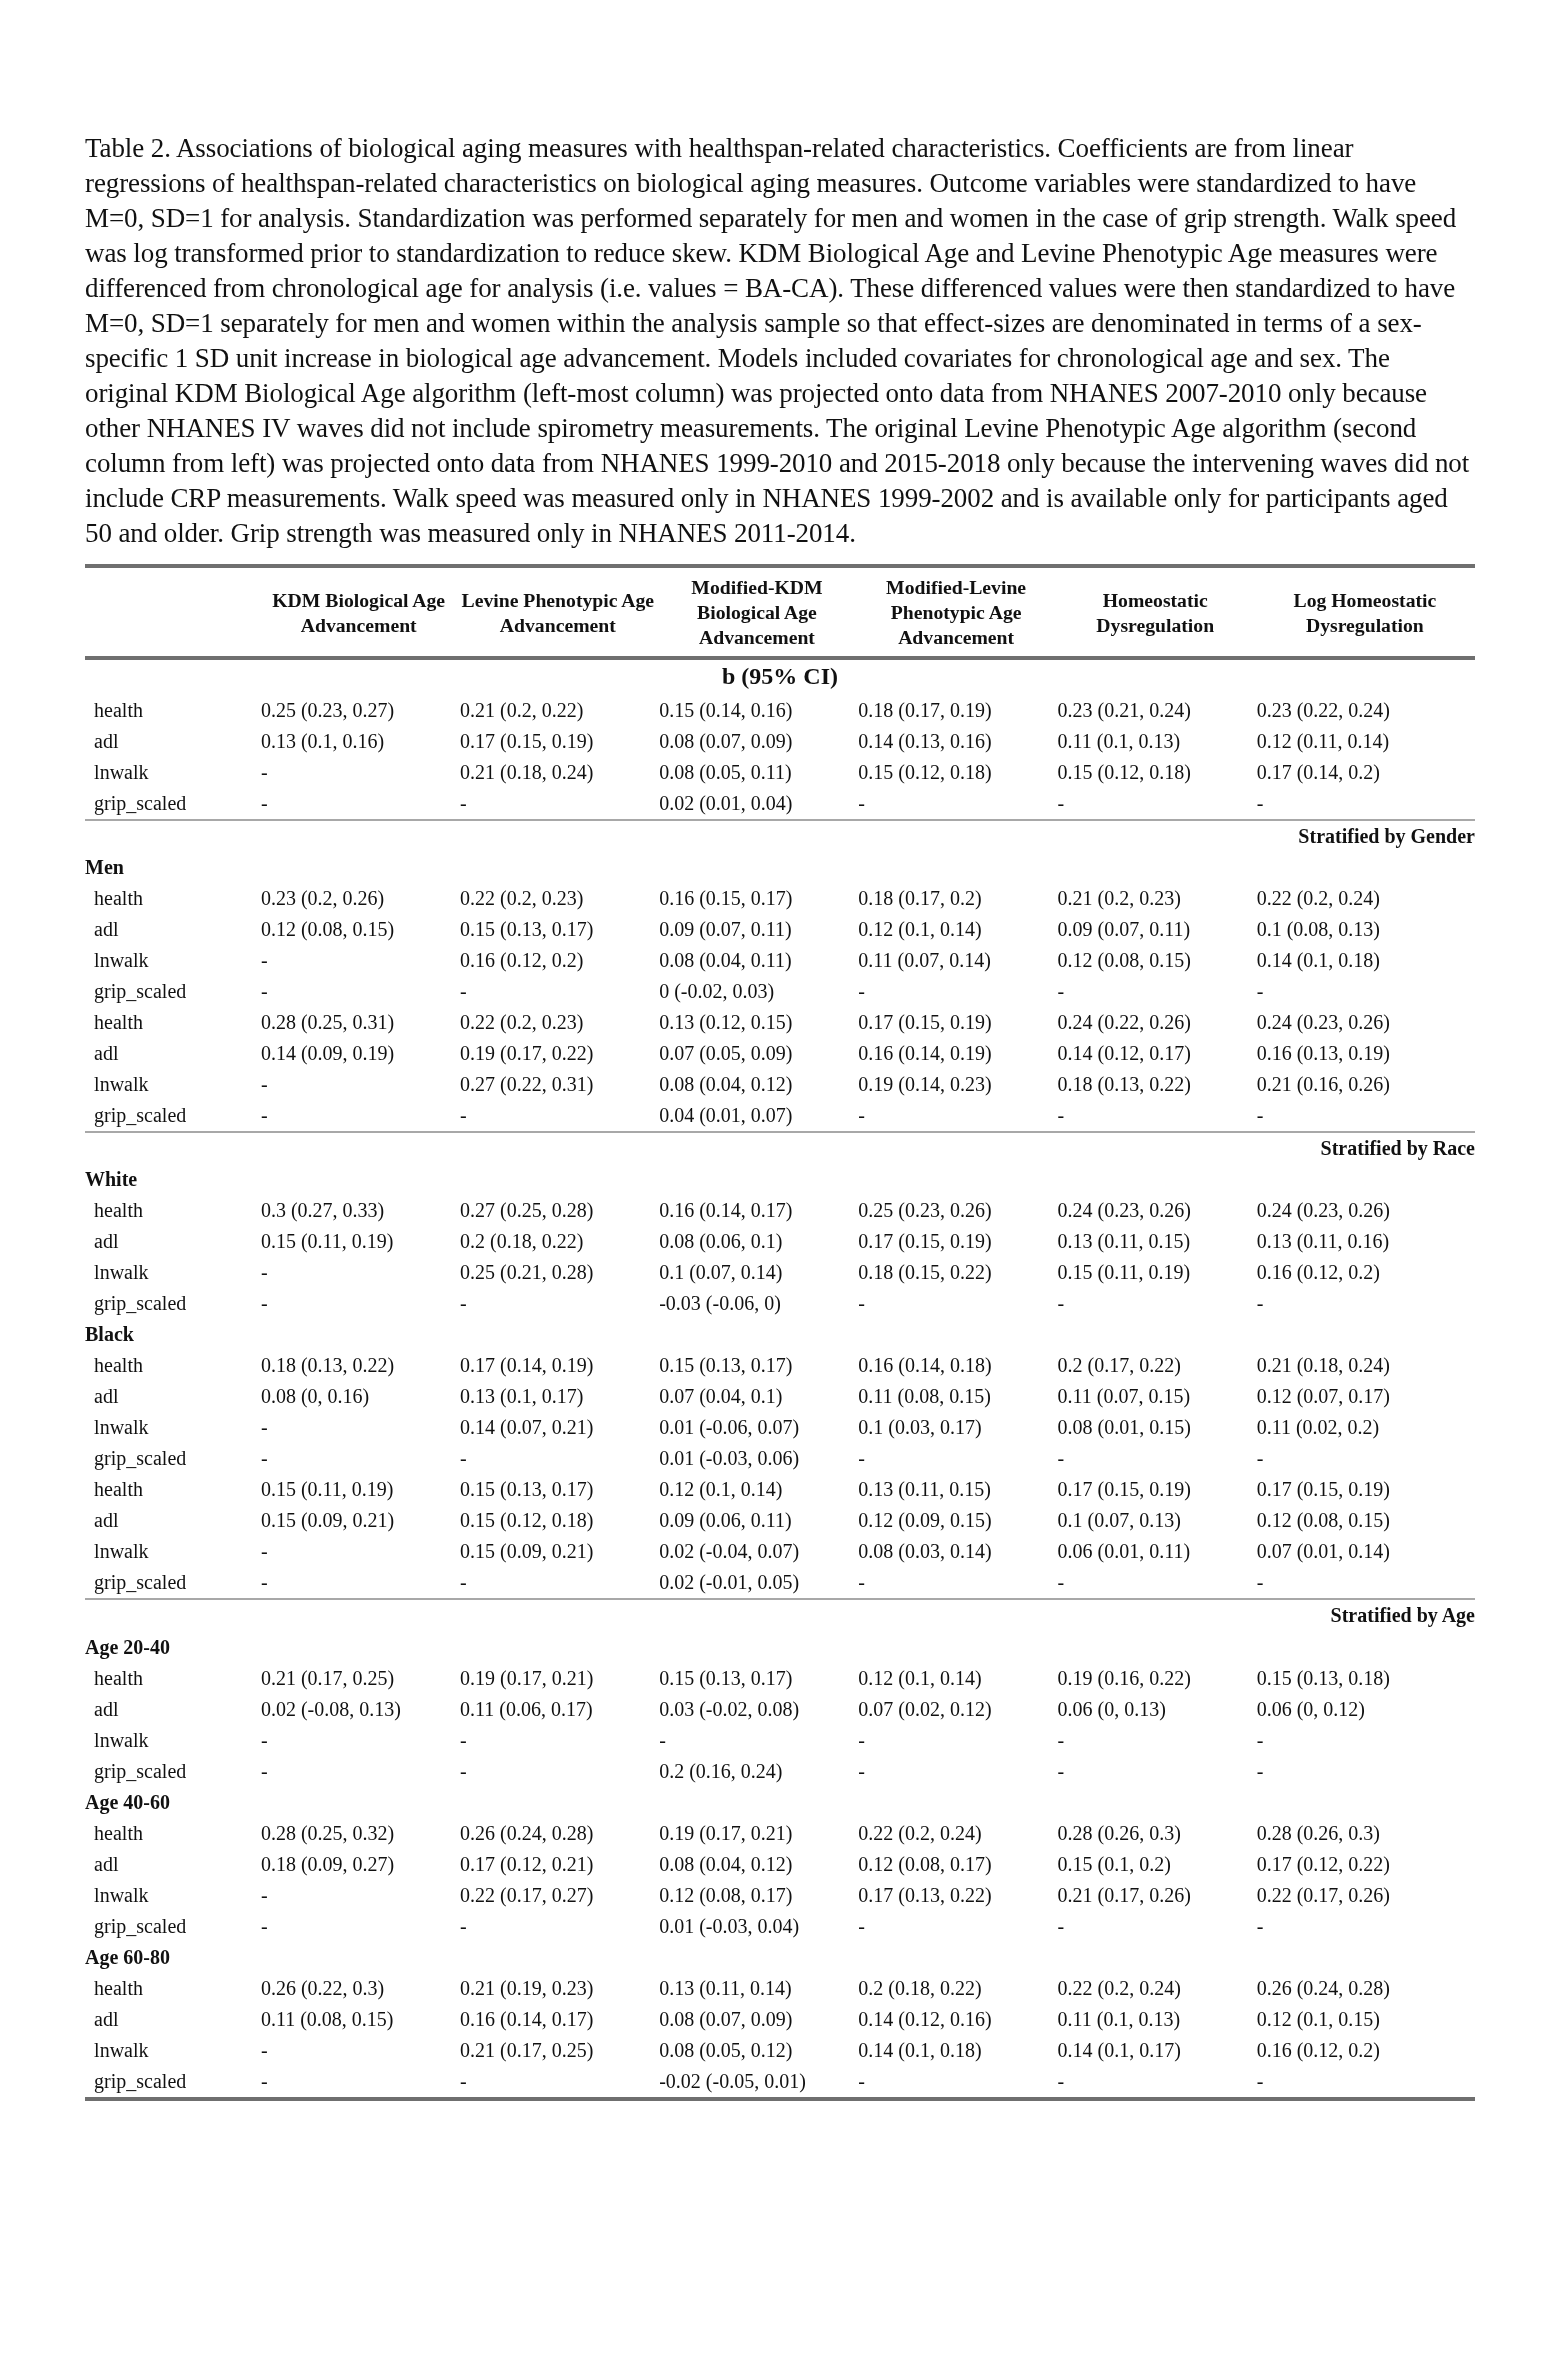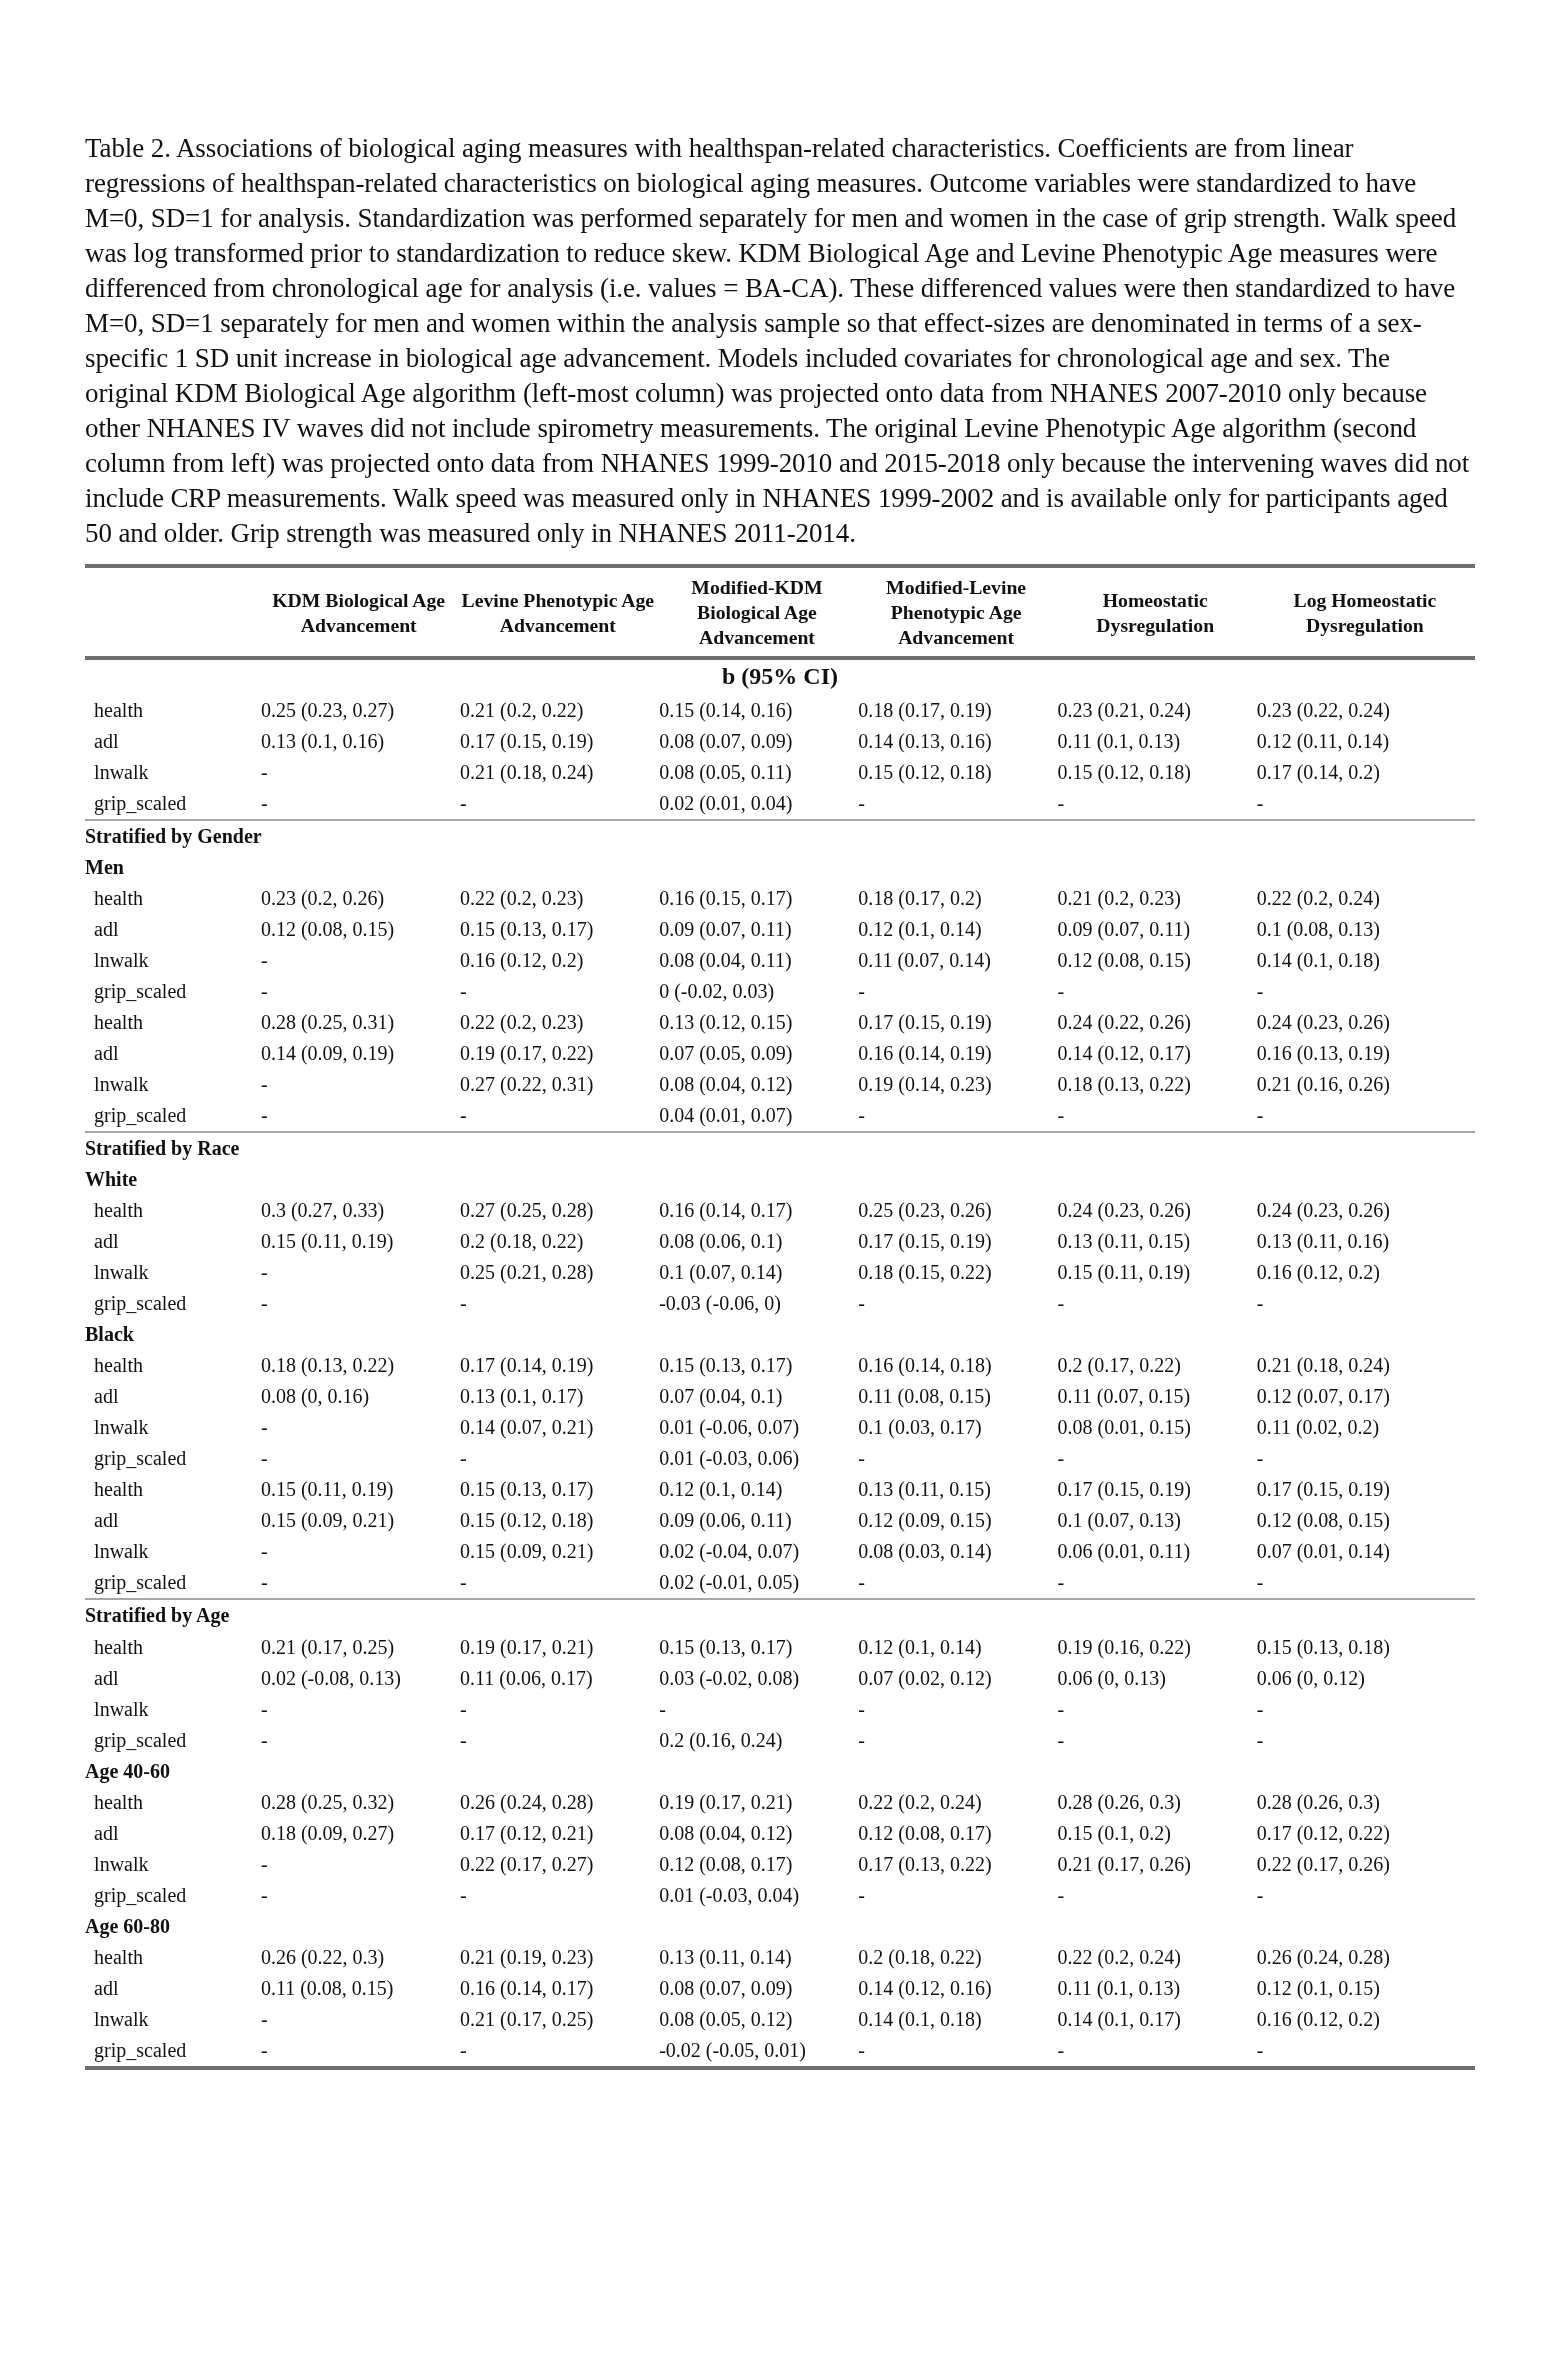--- a/index.html
+++ b/index.html
@@ -10,21 +10,21 @@
   col.c0 { width: 174px; }
   col.c1 { width: 199px; }
   col.c2 { width: 199px; }
   col.c3 { width: 199px; }
   col.c4 { width: 199px; }
   col.c5 { width: 199px; }
   col.c6 { width: 220px; }
   thead tr.top th { border-top: 4.6px solid #6f6f6f; }
   thead tr.hdr th { font-weight: bold; font-size: 19.7px; line-height: 25px; text-align: center; padding: 7.3px 0 5.5px 0; vertical-align: middle; border-bottom: 4.6px solid #6f6f6f; }
   tr.ci td { text-align: center; font-weight: bold; font-size: 24px; padding: 3.7px 0 4.6px 0; }
-  tr.stratum td { text-align: left; font-weight: bold; font-size: 20px; padding: 3.7px 0 4.6px 0; border-top: 2.7px solid #a8a8a8; }
+  tr.stratum td { text-align: right; font-weight: bold; font-size: 20px; padding: 3.7px 0 4.6px 0; border-top: 2.7px solid #a8a8a8; }
   tr.group td { font-weight: bold; font-size: 20px; padding: 0; height: 31px; line-height: 31px; }
   tr.row td { padding: 0; height: 31px; line-height: 31px; white-space: nowrap; }
   tr.row td.lbl { padding-left: 9.1px; }
   tr.row td.val { padding-left: 1.8px; }
   tr.last td { border-bottom: 4.6px solid #6f6f6f; }
 </style>
 </head>
 <body>
 
 <div class="page">
@@ -282,20 +282,23 @@
           <td class="val">-</td>
           <td class="val">-</td>
           <td class="val">0.02 (-0.01, 0.05)</td>
           <td class="val">-</td>
           <td class="val">-</td>
           <td class="val">-</td>
         </tr>
         <tr class="stratum">
           <td colspan="7">Stratified by Age</td>
         </tr>
+        <tr class="group">
+          <td colspan="7">Age 20-40</td>
+        </tr>
         <tr class="row">
           <td class="lbl">health</td>
           <td class="val">0.21 (0.17, 0.25)</td>
           <td class="val">0.19 (0.17, 0.21)</td>
           <td class="val">0.15 (0.13, 0.17)</td>
           <td class="val">0.12 (0.1, 0.14)</td>
           <td class="val">0.19 (0.16, 0.22)</td>
           <td class="val">0.15 (0.13, 0.18)</td>
         </tr>
         <tr class="row">

